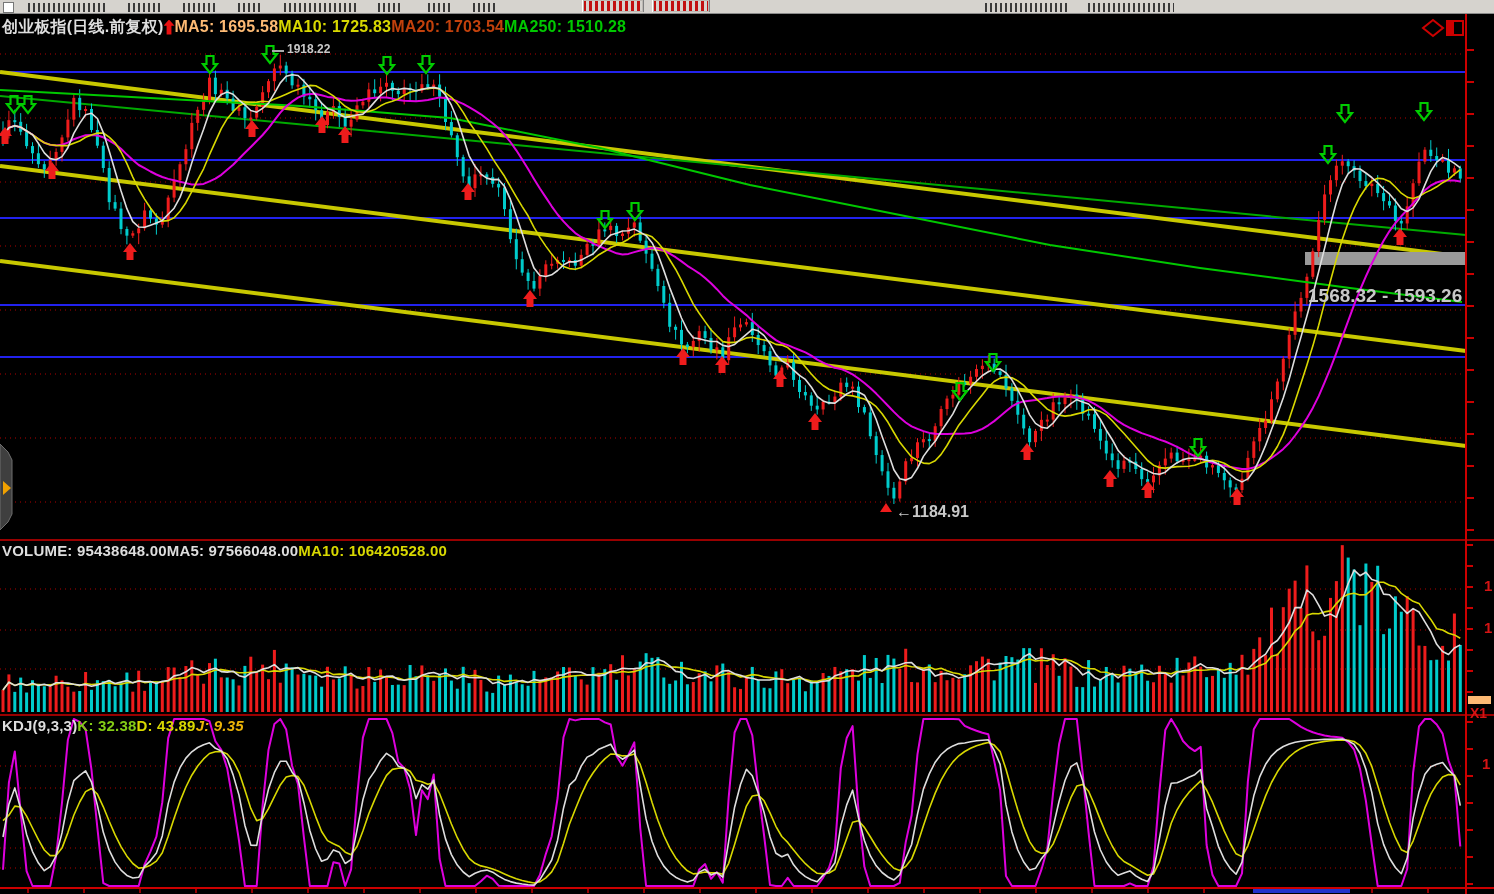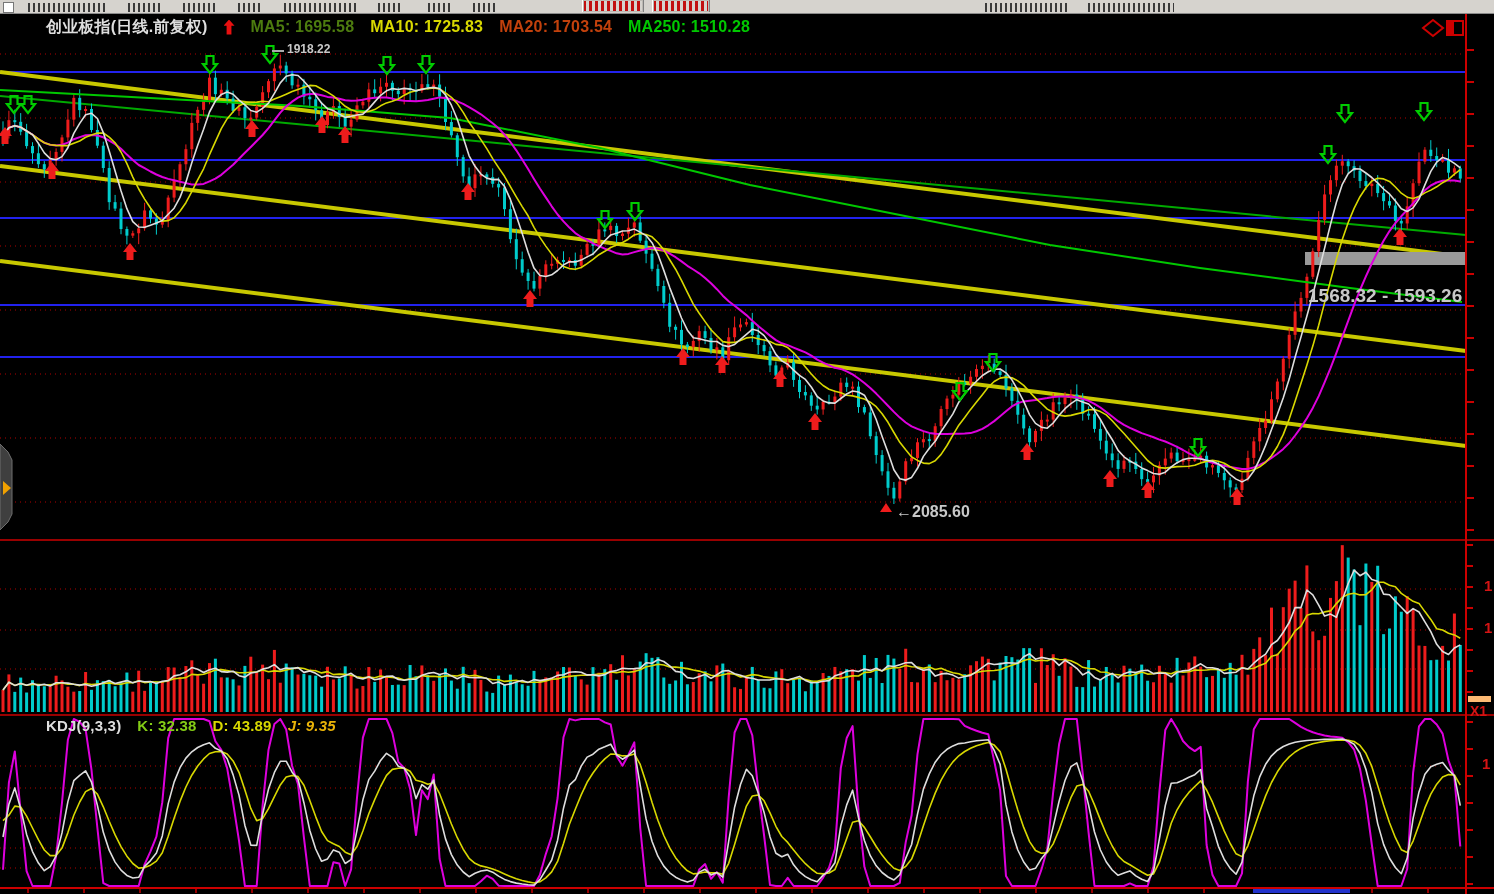--- a/index.html
+++ b/index.html
@@ -7,25 +7,25 @@
        font-family:"Liberation Sans","DejaVu Sans",sans-serif;}
   #menubar{position:absolute;left:0;top:0;width:1494px;height:13px;background:#d6d3ce;border-bottom:1px solid #8a8a8a;}
   #menubar .winicon{position:absolute;left:3px;top:2px;width:9px;height:9px;background:#fff;border:1px solid #777;}
   #menubar .frag{position:absolute;top:3px;height:9px;}
   #menubar .frag.dark{background:repeating-linear-gradient(90deg,#3a3a3a 0 2px,transparent 2px 5px);}
   #menubar .frag.red{background:repeating-linear-gradient(90deg,#c21010 0 3px,transparent 3px 6px);
        border-left:1px solid #fff;border-right:1px solid #808080;top:0;height:12px;
        background-color:#d6d3ce;box-shadow:inset 0 0 0 1px #bdbab4;}
   #cv{position:absolute;left:0;top:0;}
   .ovl{position:absolute;white-space:nowrap;line-height:1;}
-  .hdr{display:flex;align-items:center;gap:16px;font-size:16px;font-weight:bold;letter-spacing:.2px;margin-left:44px;}
+  .hdr{display:flex;align-items:center;gap:0;font-size:16px;font-weight:bold;letter-spacing:.2px;}
   .arrow-up-red{width:11px;height:15px;background:#e81010;
        clip-path:polygon(50% 0,100% 42%,72% 42%,72% 100%,28% 100%,28% 42%,0 42%);}
   .axis-part{color:#d41414;font-size:15px;font-weight:bold;}
-  .x1box{color:#d41414;font-size:14px;font-weight:bold;border-top:6px solid #fdba74;padding:2px 4px 15px 2px;}
+  .x1box{color:#d41414;font-size:14px;font-weight:bold;border-top:8px solid #fdba74;padding:2px 4px 15px 2px;}
 </style>
 </head>
 <body>
 
 <div id="app">
 
   <div id="menubar">
     <div class="winicon"></div>
   <div class="frag dark" style="left: 28px; width: 78px;"></div>
       <div class="frag dark" style="left: 128px; width: 34px;"></div>
@@ -927,30 +927,35 @@
     </g>
     <g>
       <polygon points="0,444 8,452 12,460 12,514 8,522 0,530" fill="#3f3f3f" stroke="#6f6f6f" stroke-width="1"></polygon>
       <polygon points="3,481 11,488 3,495" fill="#f0a000"></polygon>
     </g>
   </svg>
 
   <div class="ovl hdr" style="left:2px;top:19px;">
     <span style="color: rgb(222, 222, 222);">创业板指(日线.前复权)</span>
     <span class="arrow-up-red"></span>
-    <span style="color: #4d7c0f;">MA5: 1695.58</span>
+    <span style="color: #fdba74;">MA5: 1695.58</span>
     <span style="color: rgb(216, 216, 0);">MA10: 1725.83</span>
     <span style="color: #c2410c;">MA20: 1703.54</span>
     <span style="color: rgb(0, 200, 0);">MA250: 1510.28</span>
   </div>
 
   <div class="ovl" style="left: 287px; top: 43px; font-size: 12px; font-weight: bold; color: rgb(200, 200, 200);">1918.22</div>
-  <div class="ovl" style="left: 896px; top: 504px; font-size: 16px; font-weight: bold; color: rgb(200, 200, 200);">←2085.60</div>
+  <div class="ovl" style="left: 896px; top: 504px; font-size: 16px; font-weight: bold; color: rgb(200, 200, 200);">←1184.91</div>
   <div class="ovl" style="left: 1308px; top: 270px; font-size: 19px; font-weight: bold; color: rgb(200, 200, 200); margin-top: 16px;">1568.32 - 1593.26</div>
 
+  <div class="ovl hdr" style="left:2px;top:543px;font-size:15px;">
+    <span style="color: rgb(222, 222, 222);">VOLUME: 95438648.00</span>
+    <span style="color: rgb(222, 222, 222);">MA5: 97566048.00</span>
+    <span style="color: rgb(216, 216, 0);">MA10: 106420528.00</span>
+  </div>
 
   <div class="ovl hdr" style="left:2px;top:718px;font-size:15px;">
     <span style="color: rgb(222, 222, 222);">KDJ(9,3,3)</span>
     <span style="color: #84cc16;">K: 32.38</span>
     <span style="color: rgb(216, 216, 0);">D: 43.89</span>
     <span style="color: #eab308; font-style: italic;">J: 9.35</span>
   </div>
 
   <div class="ovl axis-part" style="left:1484px;top:578px;">1</div>
   <div class="ovl axis-part" style="left:1484px;top:620px;">1</div>

